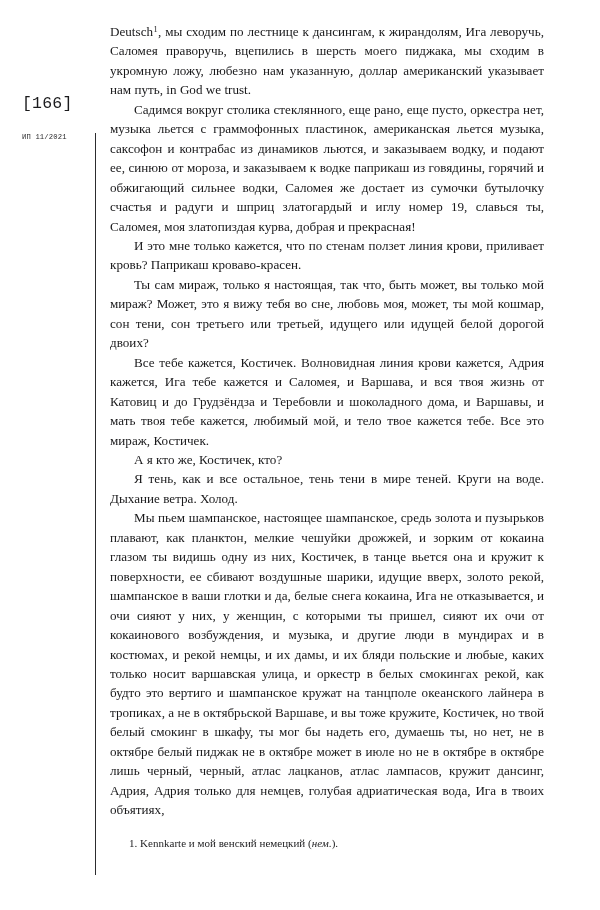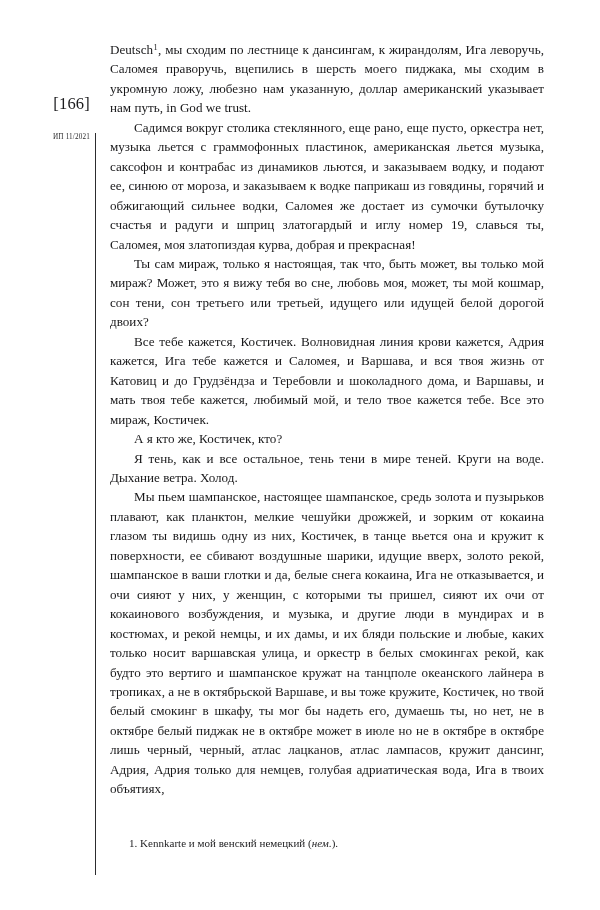--- a/index.html
+++ b/index.html
@@ -16,22 +16,23 @@
     font-family: "Liberation Serif", "DejaVu Serif", serif;
     color: #18181a;
   }
 
   
   .marker {
     position: absolute;
     left: 22px;
     top: 96px;
     width: 68px;
-    text-align: right;
+    text-align: left;
     line-height: 1;
+    font-family: Liberation Mono, monospace;
   }
   .marker-number {
     font-size: 16.5px;
     letter-spacing: 0.2px;
     color: #1b1b1d;
     white-space: nowrap;
   }
   .marker-source {
     margin-top: 21px;
     font-size: 7.2px;
@@ -47,21 +48,21 @@
     top: 133px;
     width: 1px;
     height: 742px;
     background: #2c2c2e;
   }
 
   
   .column {
     position: absolute;
     left: 110px;
-    top: 40px;
+    top: 22px;
     width: 434px;
   }
   .para {
     margin: 0;
     text-indent: 24px;
     text-align: justify;
     text-align-last: left;
     font-size: 13.1px;
     line-height: 19.45px;
     letter-spacing: 0.02px;
@@ -99,20 +100,21 @@
   <div class="marker">
     <div class="marker-number">[166]</div>
     <div class="marker-source">ИП 11/2021</div>
   </div>
 
   <div class="rule"></div>
 
   <div class="column">
     <p class="para first"><span>Deutsch<sup class="fn">1</sup>, мы сходим по лестнице к дансингам, к жирандолям, Ига леворучь, Саломея праворучь, вцепились в шерсть моего пиджака, мы сходим в укромную ложу, любезно нам указанную, доллар американский указывает нам путь, in God we trust.</span></p>
     <p class="para"><span>Садимся вокруг столика стеклянного, еще рано, еще пусто, оркестра нет, музыка льется с граммофонных пластинок, американская льется музыка, саксофон и контрабас из динамиков льются, и заказываем водку, и подают ее, синюю от мороза, и заказываем к водке паприкаш из говядины, горячий и обжигающий сильнее водки, Саломея же достает из сумочки бутылочку счастья и радуги и шприц златогардый и иглу номер 19, славься ты, Саломея, моя златопиздая курва, добрая и прекрасная!</span></p>
+    <p class="para"><span>И это мне только кажется, что по стенам ползет линия крови, приливает кровь? Паприкаш кроваво-красен.</span></p>
     <p class="para"><span>Ты сам мираж, только я настоящая, так что, быть может, вы только мой мираж? Может, это я вижу тебя во сне, любовь моя, может, ты мой кошмар, сон тени, сон третьего или третьей, идущего или идущей белой дорогой двоих?</span></p>
     <p class="para"><span>Все тебе кажется, Костичек. Волновидная линия крови кажется, Адрия кажется, Ига тебе кажется и Саломея, и Варшава, и вся твоя жизнь от Катовиц и до Грудзёндза и Теребовли и шоколадного дома, и Варшавы, и мать твоя тебе кажется, любимый мой, и тело твое кажется тебе. Все это мираж, Костичек.</span></p>
     <p class="para"><span>А я кто же, Костичек, кто?</span></p>
     <p class="para"><span>Я тень, как и все остальное, тень тени в мире теней. Круги на воде. Дыхание ветра. Холод.</span></p>
     <p class="para"><span>Мы пьем шампанское, настоящее шампанское, средь золота и пузырьков плавают, как планктон, мелкие чешуйки дрожжей, и зорким от кокаина глазом ты видишь одну из них, Костичек, в танце вьется она и кружит к поверхности, ее сбивают воздушные шарики, идущие вверх, золото рекой, шампанское в ваши глотки и да, белые снега кокаина, Ига не отказывается, и очи сияют у них, у женщин, с которыми ты пришел, сияют их очи от кокаинового возбуждения, и музыка, и другие люди в мундирах и в костюмах, и рекой немцы, и их дамы, и их бляди польские и любые, каких только носит варшавская улица, и оркестр в белых смокингах рекой, как будто это вертиго и шампанское кружат на танцполе океанского лайнера в тропиках, а не в октябрьской Варшаве, и вы тоже кружите, Костичек, но твой белый смокинг в шкафу, ты мог бы надеть его, думаешь ты, но нет, не в октябре белый пиджак не в октябре может в июле но не в октябре в октябре лишь черный, черный, атлас лацканов, атлас лампасов, кружит дансинг, Адрия, Адрия только для немцев, голубая адриатическая вода, Ига в твоих объятиях,</span></p>
   </div>
 
   <div class="footnote">
     <span>1.</span>
     <span>Kennkarte и мой венский немецкий (</span><i>нем.</i><span>).</span>

